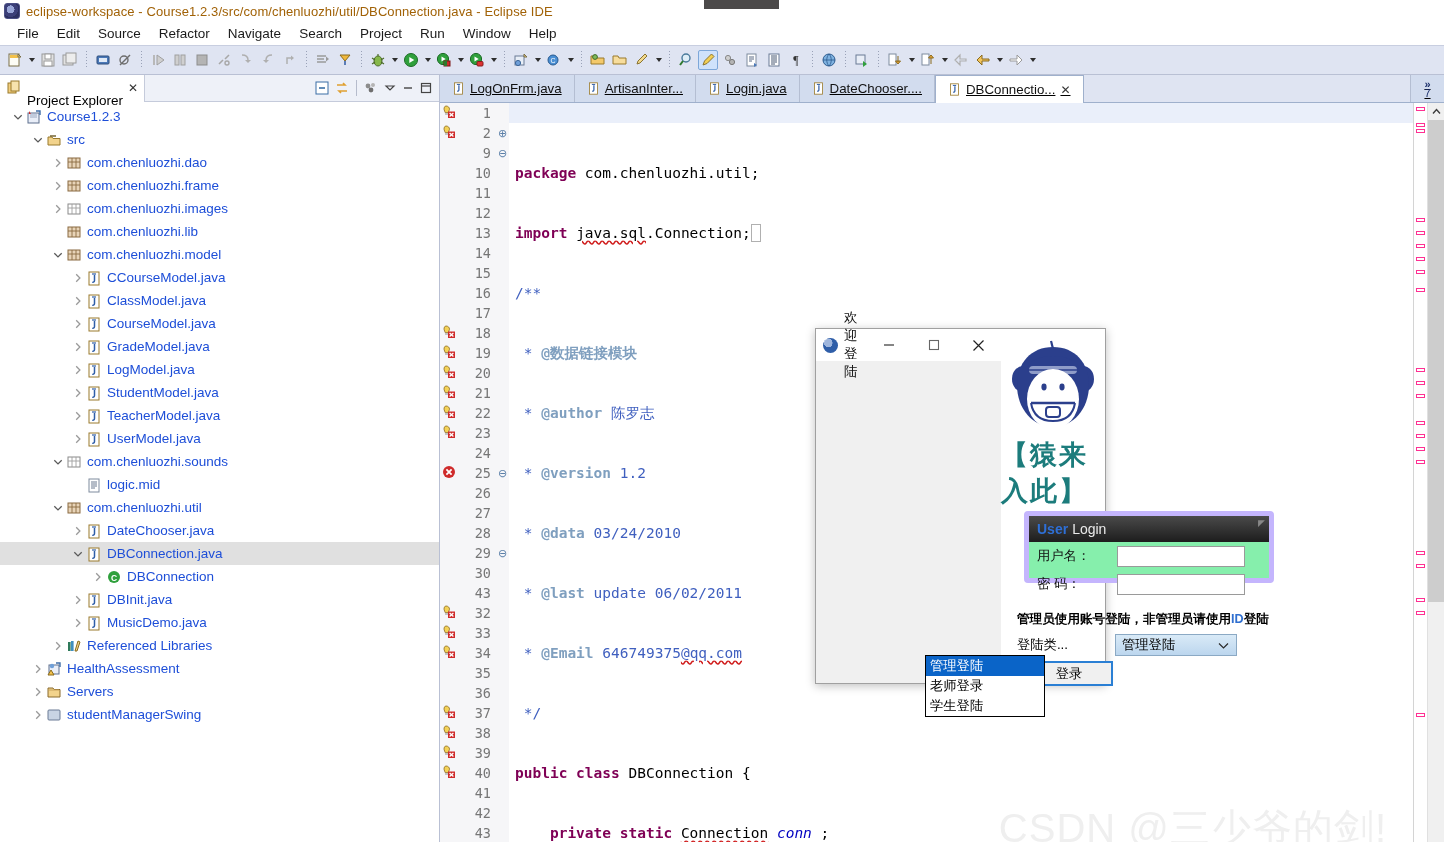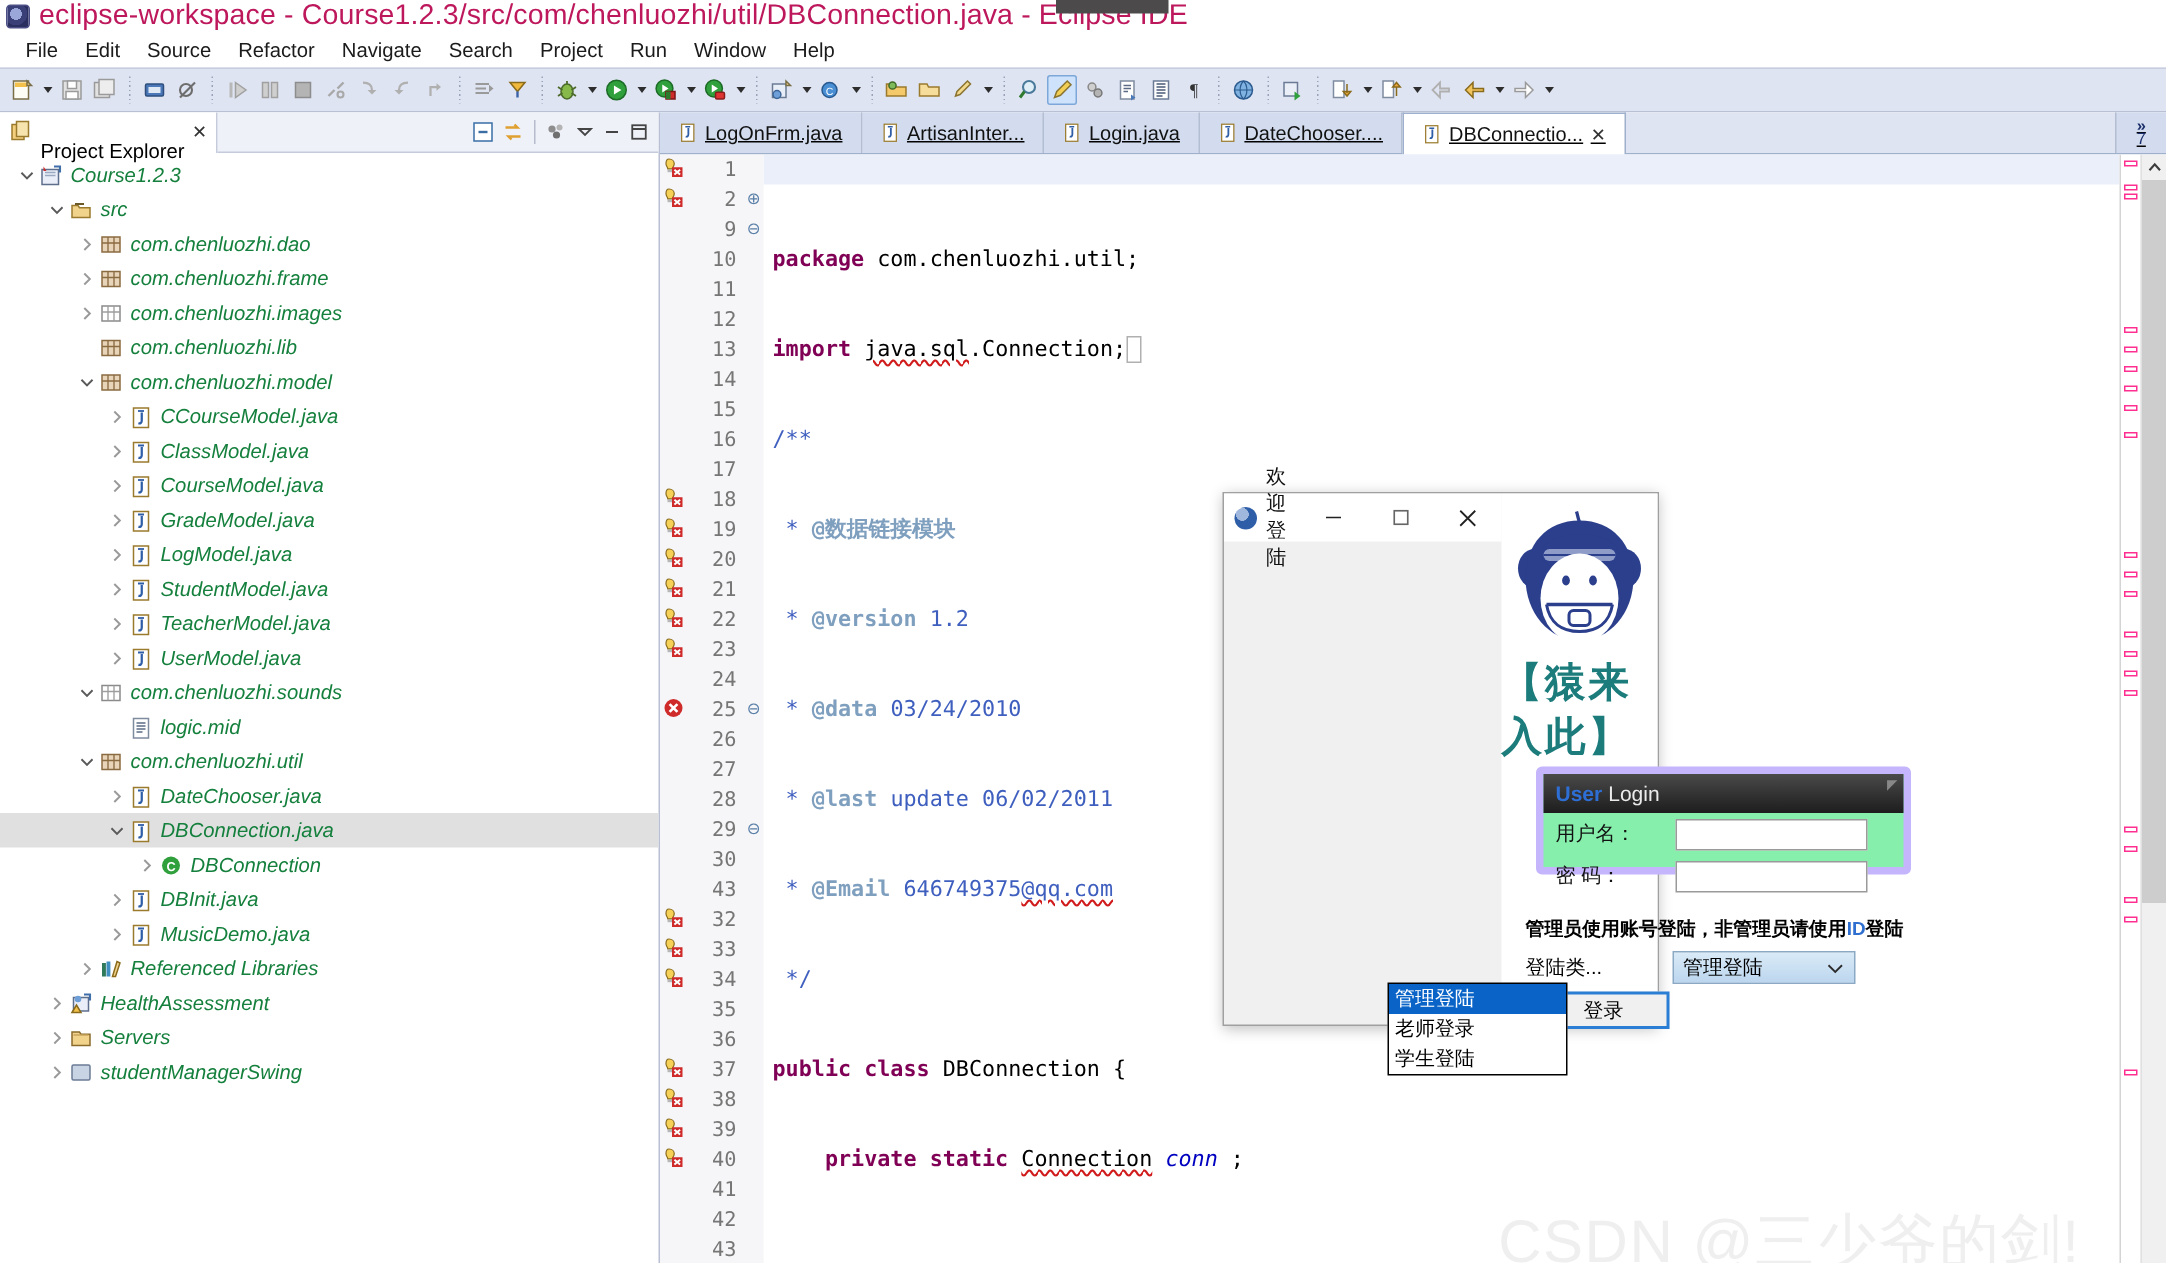--- a/index.html
+++ b/index.html
@@ -13,21 +13,21 @@
   
   #titlebar{
     height:22px; background:#ffffff; display:flex; align-items:center;
     padding-left:4px; border-bottom:0px solid #ccc; position:relative;
   }
   #titlebar .app-icon{
     width:16px;height:16px;margin-right:6px;border-radius:3px;
     background:radial-gradient(circle at 40% 38%, #9aa7d8 0 32%, #3b3f78 33% 62%, #2b2f60 63% 100%);
     border:1px solid #4b4f85; flex:none;
   }
-  #titlebar .title-text{ font-size:19px; color:#be185d; letter-spacing:.1px; white-space:nowrap;}
+  #titlebar .title-text{ font-size:13px; color:#a16207; letter-spacing:.1px; white-space:nowrap;}
   #titlebar .win-dark{
     position:absolute; left:704px; top:0; width:75px; height:9px; background:#4c4a4a;
   }
   
   #menubar{
     height:23px; background:#fff; display:flex; align-items:center; padding-left:8px;
     font-size:13.5px; color:#1b1b1b;
   }
   #menubar .menu-item{ padding:2px 9px; cursor:default; white-space:nowrap;}
   
@@ -54,21 +54,21 @@
      border-right:1px solid #c5cbdb; gap:5px;}
   #exp-tab .lbl{ font-size:13.5px;color:#000;margin-top:24px;}
   .xclose{ font-size:12px;color:#333;}
   #exp-tools{ margin-left:auto;display:flex;align-items:center;gap:4px;padding-right:6px;}
   #tree{ flex:1; overflow:hidden; padding-top:3px; font-size:13.5px;}
   .trow{ height:23px; display:flex; align-items:center; white-space:nowrap; cursor:default;}
   .trow.sel{ background:#e0e0e0;}
   .twist{ width:16px;height:16px;display:flex;align-items:center;justify-content:center;flex:none;color:#555;}
   .twist svg{display:block}
   .ticon{ width:17px;height:16px;margin-right:4px;flex:none;display:flex;align-items:center;}
-  .tlabel{ color:#15803d;font-style:italic; }
+  .tlabel{ color:#1d4ed8; }
   
   #editor{ flex:1; display:flex; flex-direction:column; background:#fff; min-width:0;}
   #tabbar{ height:28px; background:#dfe4f2; display:flex; align-items:flex-end;
     border-bottom:1px solid #9fb0cc; position:relative;text-decoration:underline;}
   .etab{ height:27px; display:flex;align-items:center;gap:5px;padding:0 12px;
     background:#d2dcee; font-size:13.3px; color:#111; border-right:1px solid #b4bed2; white-space:nowrap;}
   .etab.active{ background:#fff; border-top:1px solid #9fb0cc; border-left:1px solid #9fb0cc;
      border-right:1px solid #9fb0cc; height:28px; margin-bottom:-1px;}
   .etab .jico{ width:13px;height:15px;flex:none;}
   .tab-overflow{ margin-left:auto; width:34px;height:27px;display:flex;flex-direction:column;
@@ -1083,20 +1083,21 @@
           <div class="ln" style="height: 20px; text-align: center; color: rgb(90, 127, 168); font-size: 11px;"></div>
           <div class="ln" style="height: 20px; text-align: center; color: rgb(90, 127, 168); font-size: 11px;"></div>
           <div class="ln" style="height: 20px; text-align: center; color: rgb(90, 127, 168); font-size: 11px;"></div>
         </div>
       <div id="code">
         <div class="hl-line" style="top:0px"></div>
         <div class="ln"><span class="kw">package</span> <span class="pl">com.chenluozhi.util;</span></div>
         <div class="ln"><span class="kw">import</span> <span class="pl sq">java.sql</span><span class="pl">.Connection;</span><span style="border:1px solid #b0b0b0;color:#888"> </span></div>
         <div class="ln"><span class="cm">/**</span></div>
         <div class="ln"><span class="cm"> * </span><span class="cmk">@数据链接模块</span></div>
+        <div class="ln"><span class="cm"> * </span><span class="cmk">@author</span><span class="cm"> 陈罗志</span></div>
         <div class="ln"><span class="cm"> * </span><span class="cmk">@version</span><span class="cm"> 1.2</span></div>
         <div class="ln"><span class="cm"> * </span><span class="cmk">@data</span><span class="cm"> 03/24/2010</span></div>
         <div class="ln"><span class="cm"> * </span><span class="cmk">@last</span><span class="cm"> update 06/02/2011</span></div>
         <div class="ln"><span class="cm"> * </span><span class="cmk">@Email</span><span class="cm"> 646749375</span><span class="cm sq">@qq.com</span></div>
         <div class="ln"><span class="cm"> */</span></div>
         <div class="ln"><span class="kw">public class</span> <span class="pl">DBConnection {</span></div>
         <div class="ln"><span class="pl">    </span><span class="kw">private static</span> <span class="pl sq">Connection</span> <span class="fld2">conn</span> <span class="pl">;</span></div>
         
         
         

